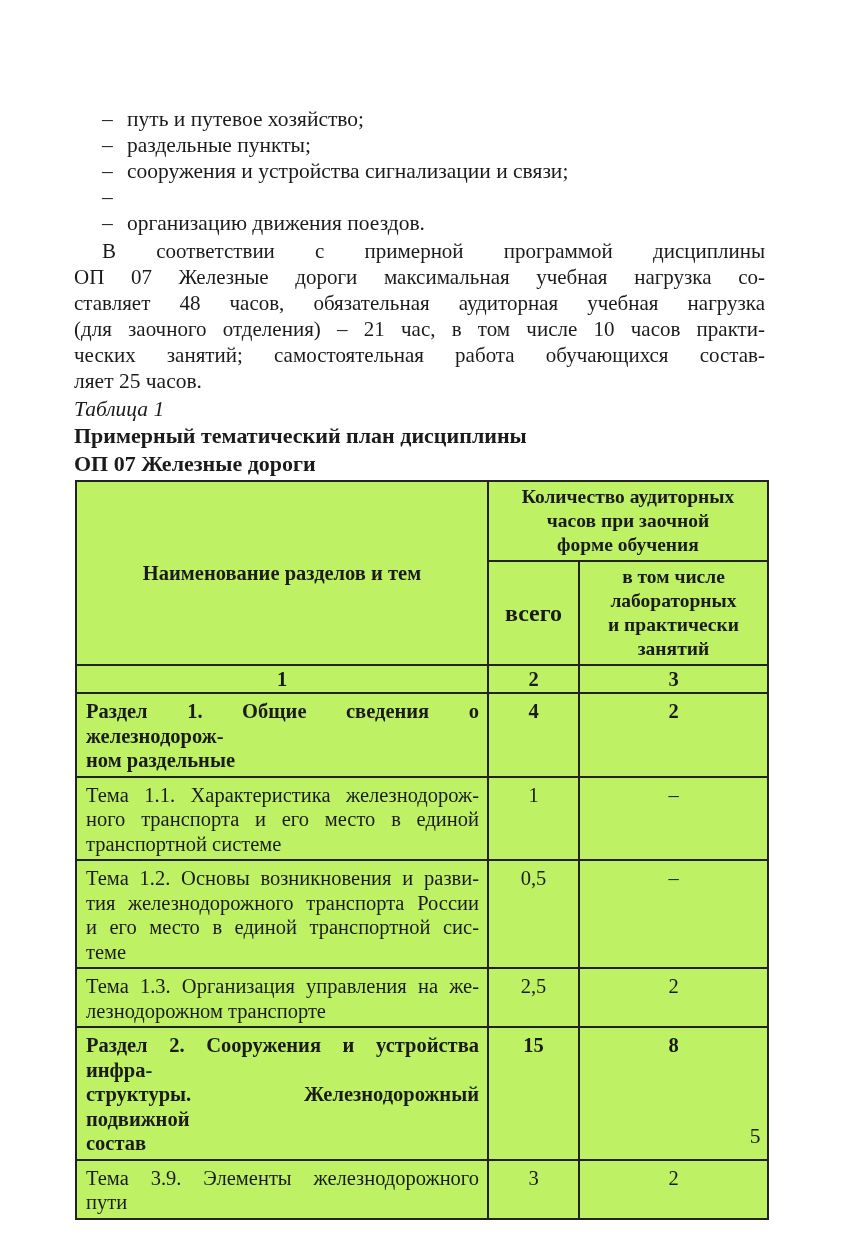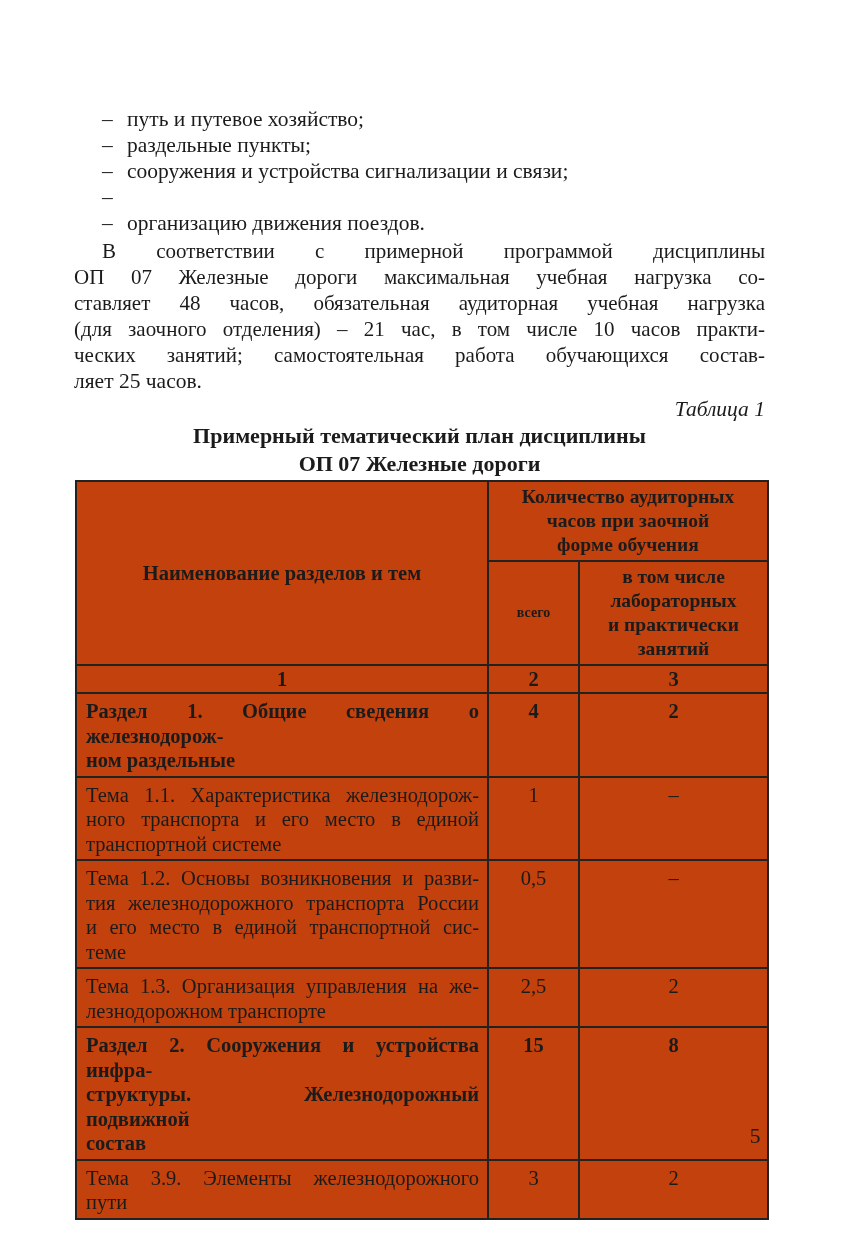--- a/index.html
+++ b/index.html
@@ -24,48 +24,48 @@
     margin-top:2px;
     font-size:21px; line-height:26px;
     text-align:justify; text-align-last:justify;
     text-indent:28px;
     white-space:pre-line;
   }
   .para-last { font-size:21.5px; line-height:26px; }
   
   .tbl-caption {
     margin-top:2px;
-    text-align:right; font-style:italic;
+    text-align:left; font-style:italic;
     font-size:21.5px; line-height:26px;
   }
   .tbl-title {
-    text-align:center; font-weight:bold;
+    text-align:left; font-weight:bold;
     font-size:22px; line-height:28px;
     white-space:pre-line;
     margin-bottom:2px;
   }
   
   table.plan {
     border-collapse:collapse;
     table-layout:fixed;
     width:692px;
     margin-left:1px;
   }
-  table.plan td { border:2px solid #222222; background:#c2410c;font-family:Liberation Serif, serif; }
+  table.plan td { border:2px solid #222222; background:#bef264;font-family:Liberation Serif, serif; }
   .c-name {
     font-weight:bold; text-align:center; vertical-align:middle;
     font-size:20.5px; line-height:25px; padding:12px;
   }
   .c-group, .c-lab {
     font-weight:bold; text-align:center; vertical-align:middle;
     font-size:19.5px; line-height:24px; white-space:pre-line; padding:3px;
   }
   .c-total {
     font-weight:bold; text-align:center; vertical-align:middle;
-    font-size:14px; padding:3px;
+    font-size:24px; padding:3px;
   }
   tr.numrow td {
     text-align:center; vertical-align:middle;
     font-weight:bold; font-size:20.5px; padding:1px 3px;
   }
   td.n {
     vertical-align:top;
     font-size:20.5px; line-height:24.5px;
     padding:5px 8px 3px 9px;
   }

